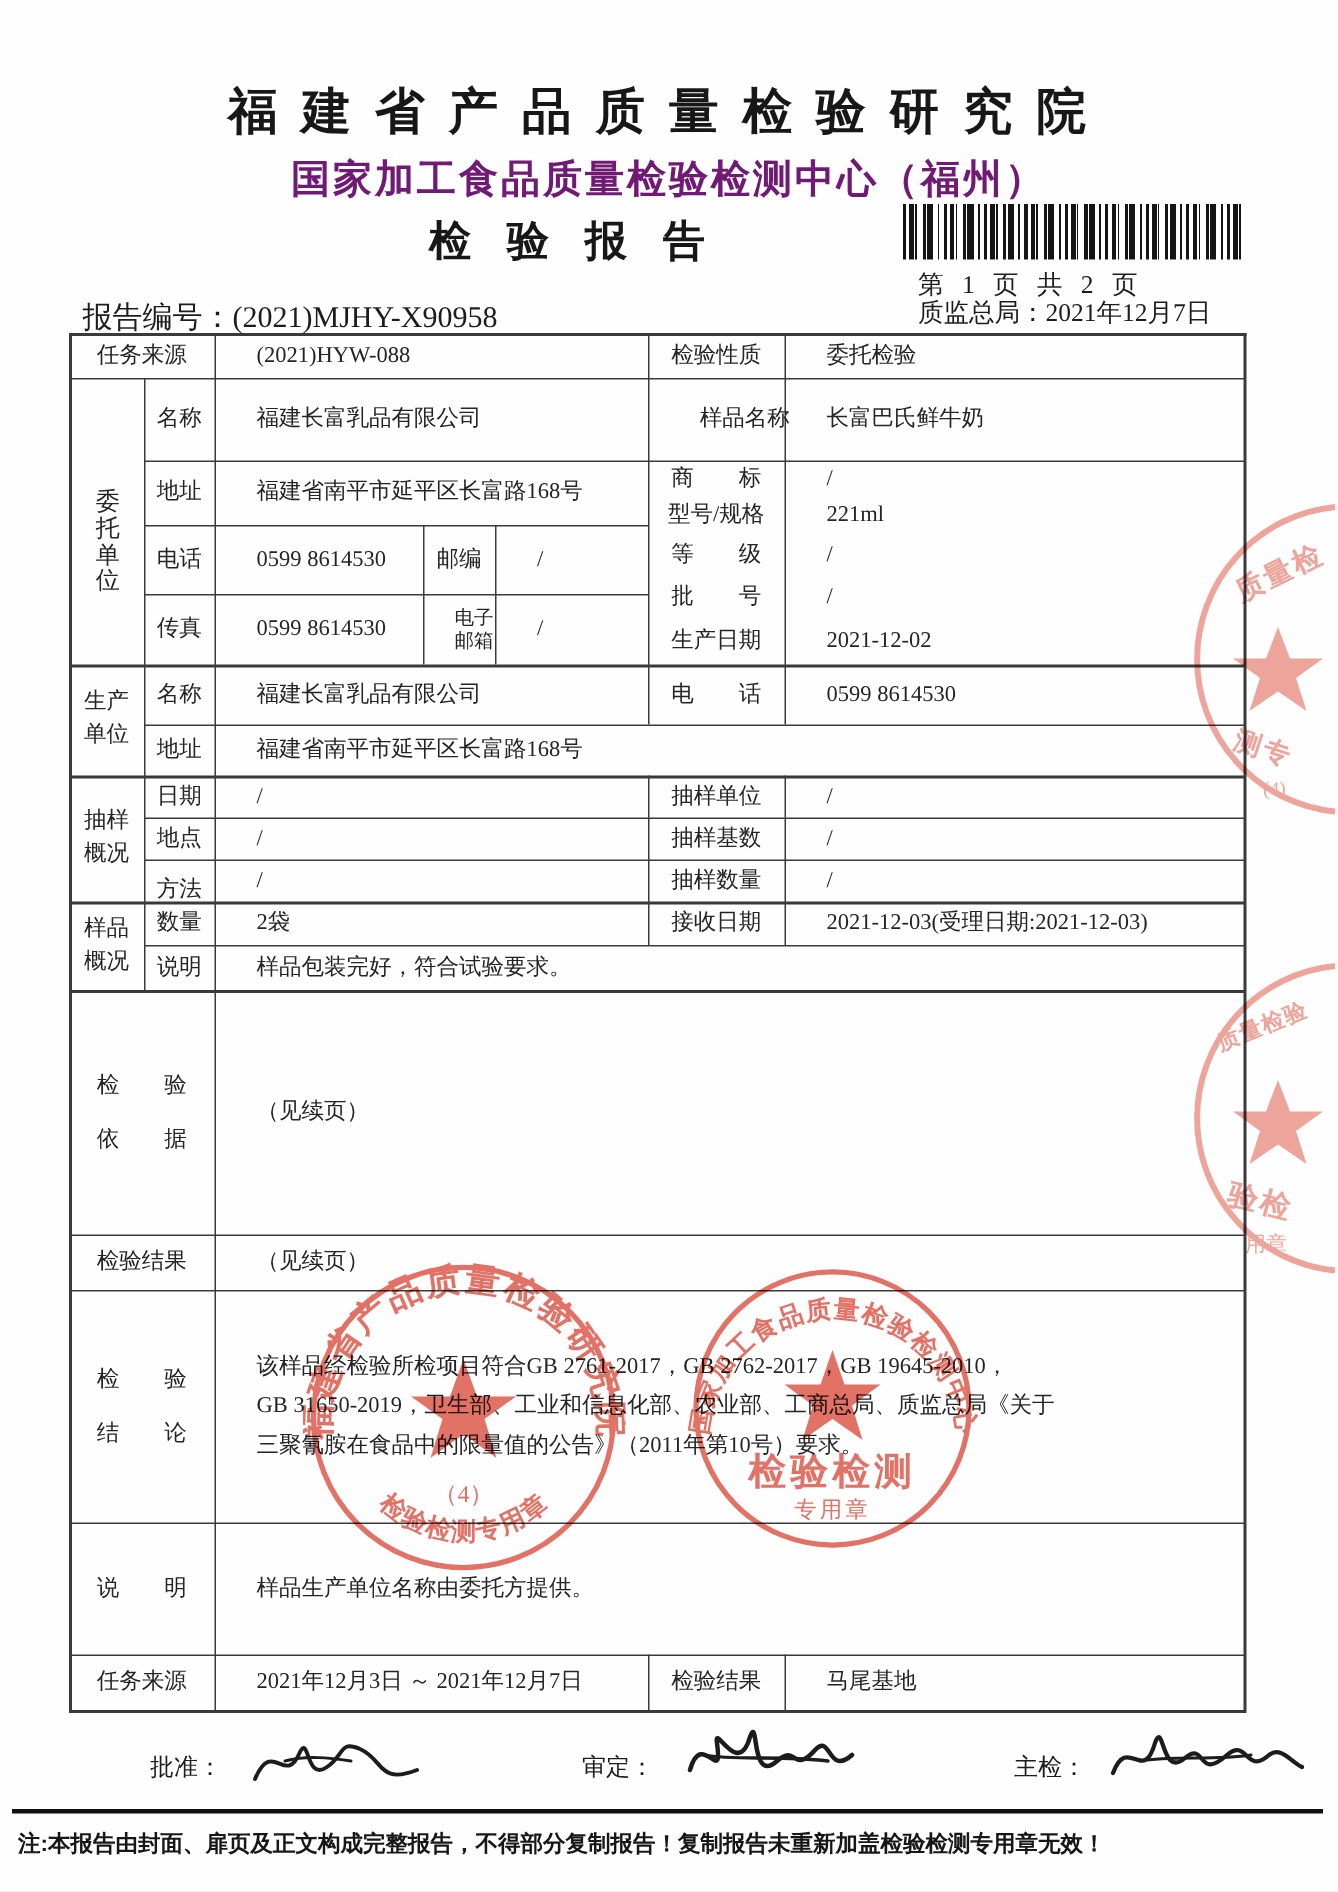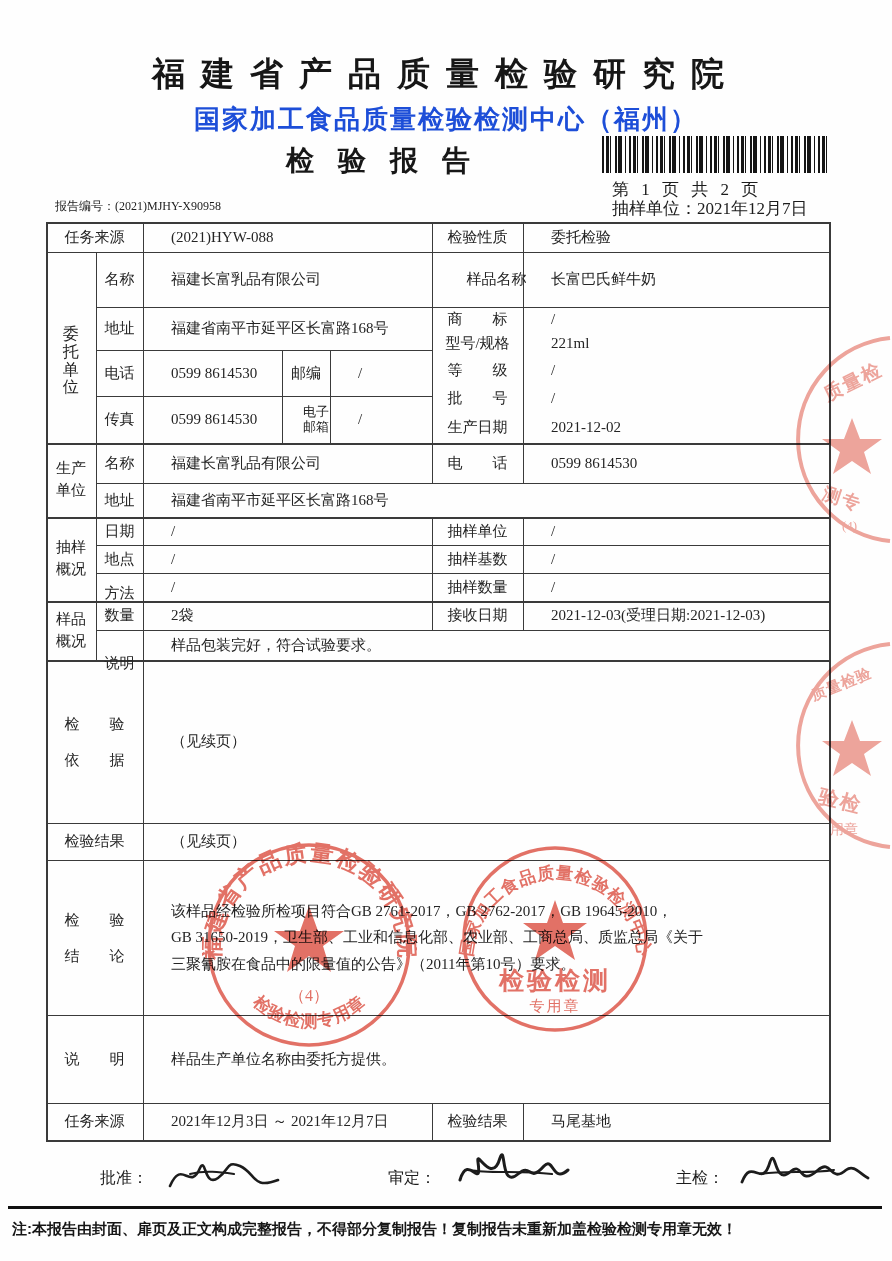--- a/index.html
+++ b/index.html
@@ -7,31 +7,31 @@
     position:relative;width:892px;height:1261px;margin:0 auto;
     background:#fefefe;overflow:hidden;
     font-family:"Liberation Serif","DejaVu Serif",serif;color:#222;
   }
   
   .title1{position:absolute;left:60px;top:52px;width:772px;text-align:center;
     font-family:"Liberation Sans","DejaVu Sans",sans-serif;font-weight:bold;
     font-size:33px;letter-spacing:16px;color:#171717;white-space:nowrap;}
   .title2{position:absolute;left:60px;top:102px;width:772px;text-align:center;
     font-family:"Liberation Sans","DejaVu Sans",sans-serif;font-weight:bold;
-    font-size:26px;letter-spacing:2px;color:#1d4ed8;}
+    font-size:26px;letter-spacing:2px;color:#701a75;}
   .title3{position:absolute;left:150px;top:142px;width:480px;text-align:center;
     font-family:"Liberation Sans","DejaVu Sans",sans-serif;font-weight:bold;
     font-size:28px;letter-spacing:24px;color:#171717;}
   .barcode{position:absolute;left:602px;top:136px;width:228px;height:37px;
     background:repeating-linear-gradient(90deg,
       #151515 0 2px,#fefefe 2px 4px,#151515 4px 7px,#fefefe 7px 8px,
       #151515 8px 9px,#fefefe 9px 13px,#151515 13px 15px,#fefefe 15px 16px,
       #151515 16px 20px,#fefefe 20px 23px,#151515 23px 24px,#fefefe 24px 27px);}
   .pageinfo{position:absolute;left:612px;top:178px;font-size:17px;letter-spacing:4px;color:#1c1c1c;}
-  .reportno{position:absolute;left:55px;top:198px;font-size:12px;color:#1c1c1c;}
+  .reportno{position:absolute;left:55px;top:198px;font-size:20px;color:#1c1c1c;}
   .issuedate{position:absolute;left:612px;top:197px;font-size:17px;color:#1c1c1c;}
   
   .hl,.vl{position:absolute;background:#3a3a3a;}
   .hl{height:1px;}
   .vl{width:1px;}
   .hl.th{height:2px;}
   .vl.th{width:2px;}
   
   .cell{position:absolute;display:flex;align-items:center;box-sizing:border-box;
     font-size:15px;line-height:1.35;padding:1px 4px;color:#242424;}
@@ -56,21 +56,21 @@
 <body>
 
 <div class="page">
 
   <div class="title1">福建省产品质量检验研究院</div>
   <div class="title2">国家加工食品质量检验检测中心（福州）</div>
   <div class="title3">检验报告</div>
   <div class="barcode"></div>
   <div class="pageinfo">第 1 页  共 2 页</div>
   <div class="reportno"><span>报告编号：</span><span>(2021)MJHY-X90958</span></div>
-  <div class="issuedate"><span>抽样单位：</span><span>2021年12月7日</span></div>
+  <div class="issuedate"><span>质监总局：</span><span>2021年12月7日</span></div>
 
   <div>
     <div class="vl th" style="left:46px;top:222px;height:918px;"></div>
     <div class="vl th" style="left:829px;top:222px;height:918px;"></div>
     <div class="vl" style="left:96px;top:252px;height:408px;"></div>
     <div class="vl" style="left:143px;top:222px;height:918px;"></div>
     <div class="vl" style="left:282px;top:350px;height:93px;"></div>
     <div class="vl" style="left:330px;top:350px;height:93px;"></div>
     <div class="vl" style="left:432px;top:222px;height:261px;"></div>
     <div class="vl" style="left:432px;top:517px;height:113px;"></div>
@@ -152,21 +152,21 @@
   <div class="cell lab" style="left:96px;top:573px;width:47px;height:40px;">方法</div>
   <div class="cell val" style="left:143px;top:573px;width:289px;height:28px;">/</div>
   <div class="cell lab" style="left:432px;top:573px;width:91px;height:28px;">抽样数量</div>
   <div class="cell val" style="left:523px;top:573px;width:306px;height:28px;">/</div>
 
   <div class="cell lab wraplab" style="left:46px;top:601px;width:50px;height:59px;">样品概况</div>
   <div class="cell lab" style="left:96px;top:601px;width:47px;height:29px;">数量</div>
   <div class="cell val" style="left:143px;top:601px;width:289px;height:29px;">2袋</div>
   <div class="cell lab" style="left:432px;top:601px;width:91px;height:29px;">接收日期</div>
   <div class="cell val" style="left:523px;top:601px;width:306px;height:29px;">2021-12-03(受理日期:2021-12-03)</div>
-  <div class="cell lab" style="left:96px;top:648px;width:47px;height:30px;">说明</div>
+  <div class="cell lab" style="left:96px;top:630px;width:47px;height:30px;">说明</div>
   <div class="cell val" style="left:143px;top:630px;width:686px;height:30px;">样品包装完好，符合试验要求。</div>
 
   <div class="cell lab pre" style="left:46px;top:660px;width:97px;height:163px;line-height:2.4;">检　　验
 依　　据</div>
   <div class="cell val" style="left:143px;top:660px;width:686px;height:163px;">（见续页）</div>
 
   <div class="cell lab" style="left:46px;top:823px;width:97px;height:37px;">检验结果</div>
   <div class="cell val" style="left:143px;top:823px;width:686px;height:37px;">（见续页）</div>
 
   <div class="cell lab pre" style="left:46px;top:860px;width:97px;height:155px;line-height:2.4;">检　　验

